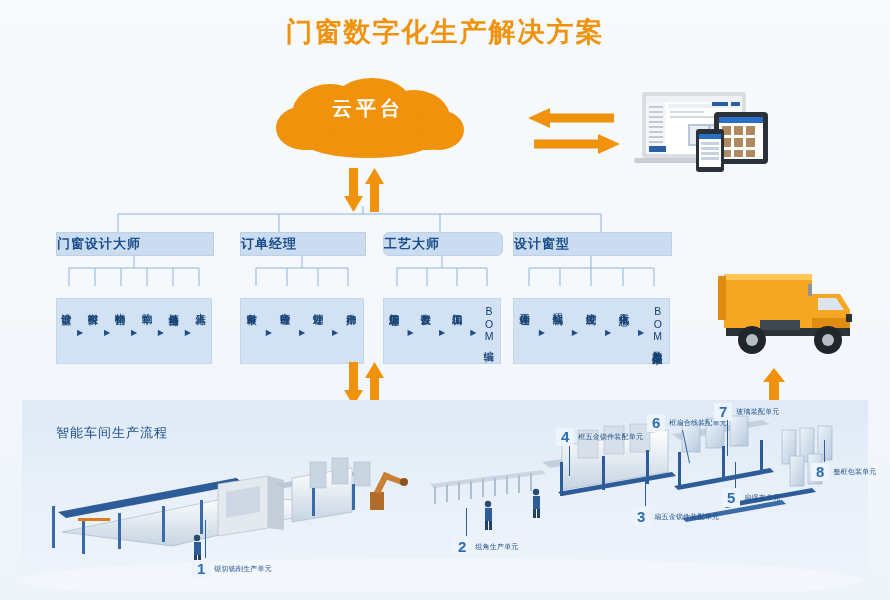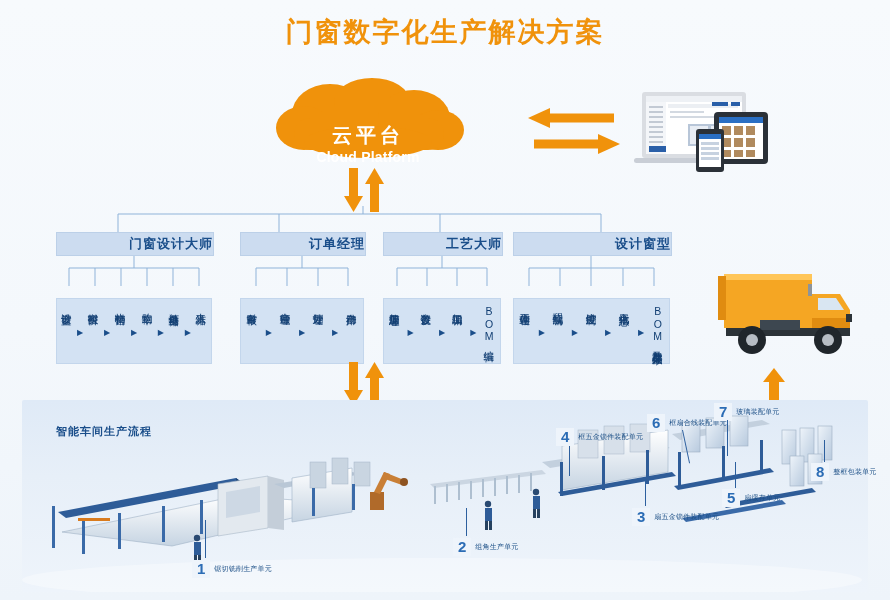--- a/index.html
+++ b/index.html
@@ -14,21 +14,21 @@
   
   .title{
     position:absolute;left:0;top:14px;width:890px;text-align:center;
     font-size:27px;font-weight:bold;color:#f0920b;letter-spacing:2px;
   }
 
   
   .cloud-wrap{position:absolute;left:268px;top:78px;width:200px;height:88px;}
   .cloud-svg{position:absolute;left:0;top:0;}
   .cloud-text{
-    position:absolute;left:0;top:18px;width:200px;text-align:center;color:#fff;margin-top:27px;
+    position:absolute;left:0;top:18px;width:200px;text-align:center;color:#fff;
   }
   .cloud-cn{font-size:20px;font-weight:bold;letter-spacing:4px;line-height:24px;}
   .cloud-en{font-size:14px;font-weight:bold;letter-spacing:.2px;line-height:20px;}
 
   
   .harrows{position:absolute;left:528px;top:108px;width:92px;height:48px;}
 
   
   .devices{position:absolute;left:628px;top:86px;width:152px;height:86px;}
 
@@ -36,21 +36,21 @@
   .varrows-top{position:absolute;left:344px;top:168px;width:40px;height:44px;}
   .varrows-mid{position:absolute;left:344px;top:362px;width:40px;height:44px;}
 
   
   .tree{position:absolute;left:56px;top:206px;width:614px;height:150px;}
 
   
   .module{position:absolute;top:0;}
   .mod-head{
     background:#ccdcf0;border:1px solid #bcd0e8;
-    height:22px;line-height:22px;text-align:right;
+    height:22px;line-height:22px;text-align:left;
     font-size:13px;font-weight:bold;color:#1a4e8a;letter-spacing:1px;
   }
   .mod-body{
     position:absolute;left:0;top:66px;
     background:#d3e2f3;border:1px solid #c3d6ec;
     display:flex;align-items:flex-start;justify-content:space-around;
     padding:6px 2px 4px 2px;box-sizing:border-box;
   }
   .sub-item{
     display:flex;align-items:center;
@@ -72,21 +72,21 @@
   .truck{position:absolute;left:700px;top:258px;width:180px;height:110px;}
   .truck-arrow{position:absolute;left:762px;top:368px;width:24px;height:38px;}
 
   
   .workshop{
     position:absolute;left:22px;top:400px;width:846px;height:192px;
     background:linear-gradient(180deg,#dfeaf7 0%,#e7eff8 40%,#eef4fb 100%);
     border-radius:2px;overflow:hidden;
   }
   .workshop-title{
-    position:absolute;left:56px;top:424px;font-size:11px;font-weight:bold;
+    position:absolute;left:56px;top:424px;font-size:13px;font-weight:normal;
     color:#1a4e8a;letter-spacing:1px;
   }
 
   
   .callout{position:absolute;display:flex;align-items:center;gap:4px;}
   .cnum{
     background:#eef4fb;color:#2b6cb5;font-size:15px;font-weight:bold;
     padding:1px 5px;line-height:16px;
   }
   .ctext{font-size:7px;color:#1c4f86;white-space:nowrap;letter-spacing:.2px;}
@@ -108,21 +108,20 @@
         <ellipse cx="104" cy="24" rx="38" ry="24"></ellipse>
         <ellipse cx="146" cy="40" rx="36" ry="28"></ellipse>
         <ellipse cx="36" cy="50" rx="28" ry="22"></ellipse>
         <ellipse cx="170" cy="52" rx="26" ry="20"></ellipse>
         <rect x="26" y="40" width="150" height="32" rx="16"></rect>
         <ellipse cx="100" cy="64" rx="64" ry="16"></ellipse>
       </g>
     </svg>
     <div class="cloud-text">
       <div class="cloud-cn">云平台</div>
-      <div class="cloud-en">Cloud Platform</div>
     </div>
   </div>
 
   <div class="harrows">
     <svg width="92" height="48" viewBox="0 0 92 48">
       <g fill="#f0920b">
         <polygon points="0,10 22,0 22,20"></polygon>
         <rect x="20" y="5.5" width="66" height="9"></rect>
       </g>
       <g fill="#f0920b">
@@ -287,21 +286,21 @@
           <span class="sub-label">计划管理</span>
         </div>
       <span class="sub-arrow">▶</span>
       <div class="sub-item">
           <span class="sub-label">自动排产</span>
         </div>
     </div>
   </div>
 
   <div class="module" id="mod2" style="left:383px;top:232px;width:118px;">
-    <div class="mod-head" style="width:118px;">工艺大师</div>
+    <div class="mod-head" style="width:118px;border-radius:6px;">工艺大师</div>
     <svg width="118" height="30" viewBox="0 0 118 30" style="position:absolute;left:0;top:24px;">
       <g stroke="#8fb3d9" stroke-width="1" fill="none">
         <line x1="59" y1="0" x2="59" y2="12"></line>
         <line x1="14" y1="12" x2="104" y2="12"></line>
         <line x1="14" y1="12" x2="14" y2="30"></line>
         <line x1="44" y1="12" x2="44" y2="30"></line>
         <line x1="74" y1="12" x2="74" y2="30"></line>
         <line x1="104" y1="12" x2="104" y2="30"></line>
       </g>
     </svg>

